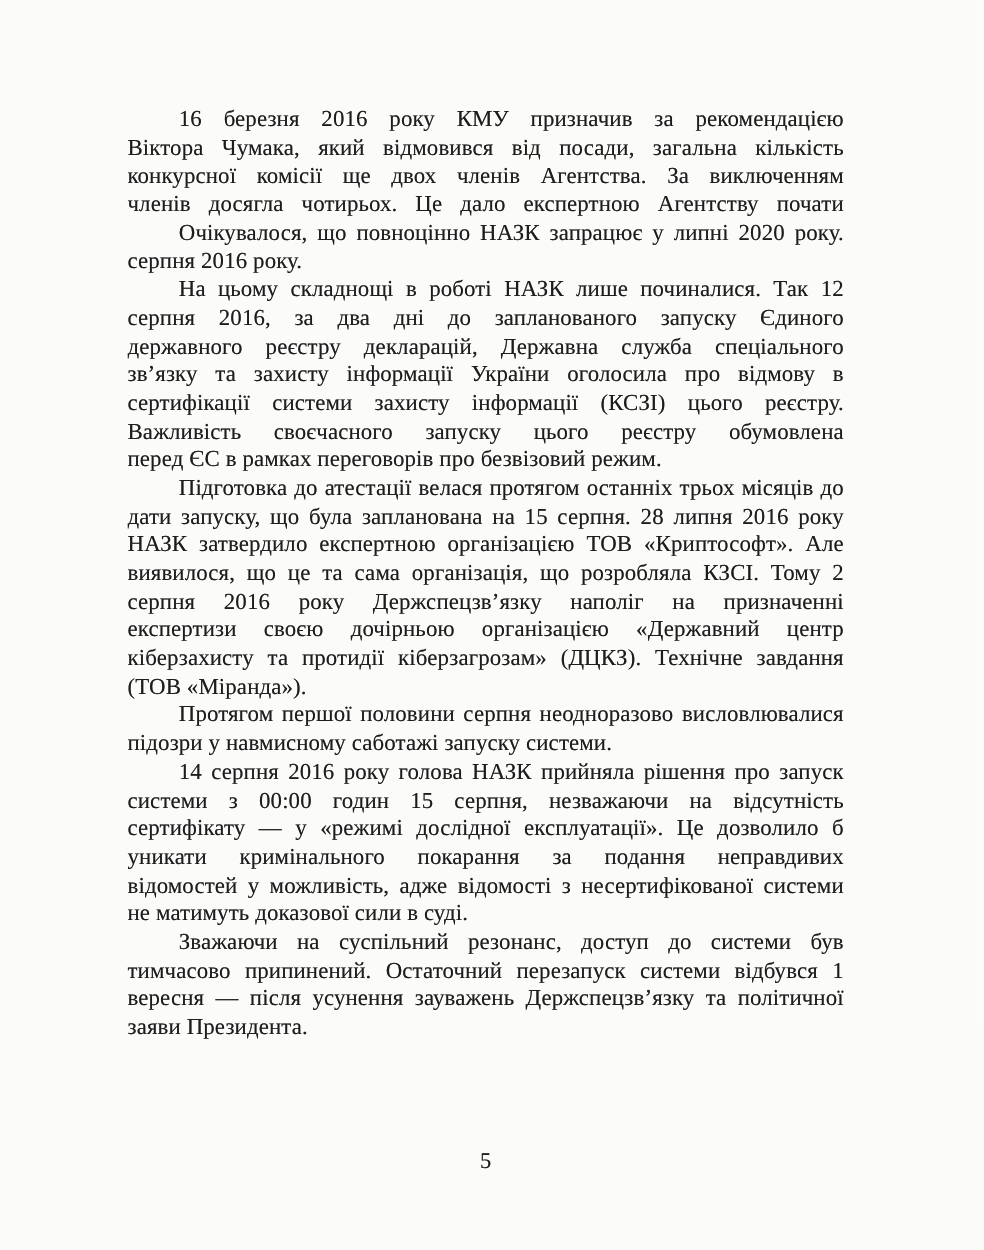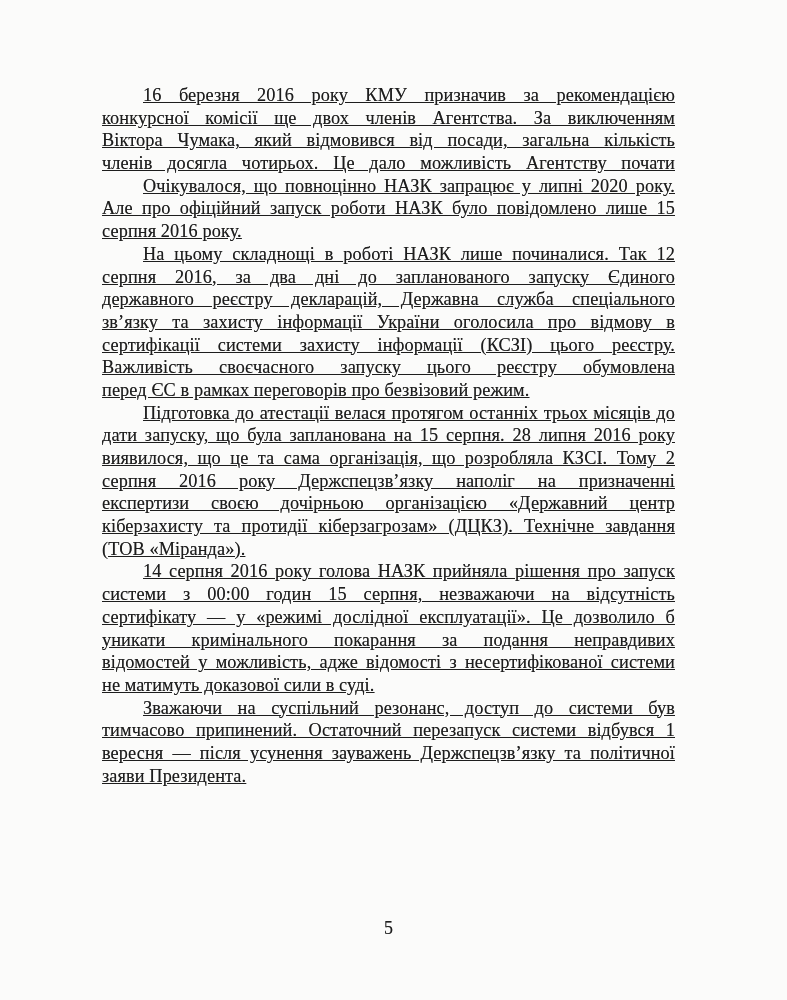--- a/index.html
+++ b/index.html
@@ -24,21 +24,20 @@
   }
   .line {
     font-size: 18.3px;
     line-height: 22.7px;
     height: 22.7px;
     overflow: hidden;
     text-align: justify;
     text-align-last: justify;
     text-shadow: 0 0 0.45px rgba(25,25,25,0.55);
     letter-spacing: 0.1px;
-    text-decoration: underline;
   }
   .line.first {
     text-indent: 41px;
   }
   .line.last {
     text-align-last: left;
   }
   .page-number {
     position: absolute;
     left: 102px;
@@ -50,46 +49,50 @@
     text-shadow: 0 0 0.45px rgba(25,25,25,0.55);
   }
 </style>
 </head>
 <body>
 
 <div class="page" style="background: rgb(251, 251, 250); color: rgb(29, 29, 29);">
   <div class="text-block" id="text-block">
       <div class="paragraph">
         <div class="line first">16 березня 2016 року КМУ призначив за рекомендацією</div>
+        <div class="line">Віктора Чумака, який відмовився від посади, загальна кількість</div>
         <div class="line">конкурсної комісії ще двох членів Агентства. За виключенням</div>
-        <div class="line">Віктора Чумака, який відмовився від посади, загальна кількість</div>
-        <div class="line">членів досягла чотирьох. Це дало можливість Агентству почати</div>
+        <div class="line">членів досягла чотирьох. Це дало експертною Агентству почати</div>
       </div>
       <div class="paragraph">
         <div class="line first">Очікувалося, що повноцінно НАЗК запрацює у липні 2020 року.</div>
-        <div class="line">Але про офіційний запуск роботи НАЗК було повідомлено лише 15</div>
         <div class="line last">серпня 2016 року.</div>
       </div>
       <div class="paragraph">
         <div class="line first">На цьому складнощі в роботі НАЗК лише починалися. Так 12</div>
         <div class="line">серпня 2016, за два дні до запланованого запуску Єдиного</div>
         <div class="line">державного реєстру декларацій, Державна служба спеціального</div>
         <div class="line">зв’язку та захисту інформації України оголосила про відмову в</div>
         <div class="line">сертифікації системи захисту інформації (КСЗІ) цього реєстру.</div>
         <div class="line">Важливість своєчасного запуску цього реєстру обумовлена</div>
         <div class="line last">перед ЄС в рамках переговорів про безвізовий режим.</div>
       </div>
       <div class="paragraph">
         <div class="line first">Підготовка до атестації велася протягом останніх трьох місяців до</div>
         <div class="line">дати запуску, що була запланована на 15 серпня. 28 липня 2016 року</div>
+        <div class="line">НАЗК затвердило експертною організацією ТОВ «Криптософт». Але</div>
         <div class="line">виявилося, що це та сама організація, що розробляла КЗСІ. Тому 2</div>
         <div class="line">серпня 2016 року Держспецзв’язку наполіг на призначенні</div>
         <div class="line">експертизи своєю дочірньою організацією «Державний центр</div>
         <div class="line">кіберзахисту та протидії кіберзагрозам» (ДЦКЗ). Технічне завдання</div>
         <div class="line last">(ТОВ «Міранда»).</div>
+      </div>
+      <div class="paragraph">
+        <div class="line first">Протягом першої половини серпня неодноразово висловлювалися</div>
+        <div class="line last">підозри у навмисному саботажі запуску системи.</div>
       </div>
       <div class="paragraph">
         <div class="line first">14 серпня 2016 року голова НАЗК прийняла рішення про запуск</div>
         <div class="line">системи з 00:00 годин 15 серпня, незважаючи на відсутність</div>
         <div class="line">сертифікату — у «режимі дослідної експлуатації». Це дозволило б</div>
         <div class="line">уникати кримінального покарання за подання неправдивих</div>
         <div class="line">відомостей у можливість, адже відомості з несертифікованої системи</div>
         <div class="line last">не матимуть доказової сили в суді.</div>
       </div>
       <div class="paragraph">

